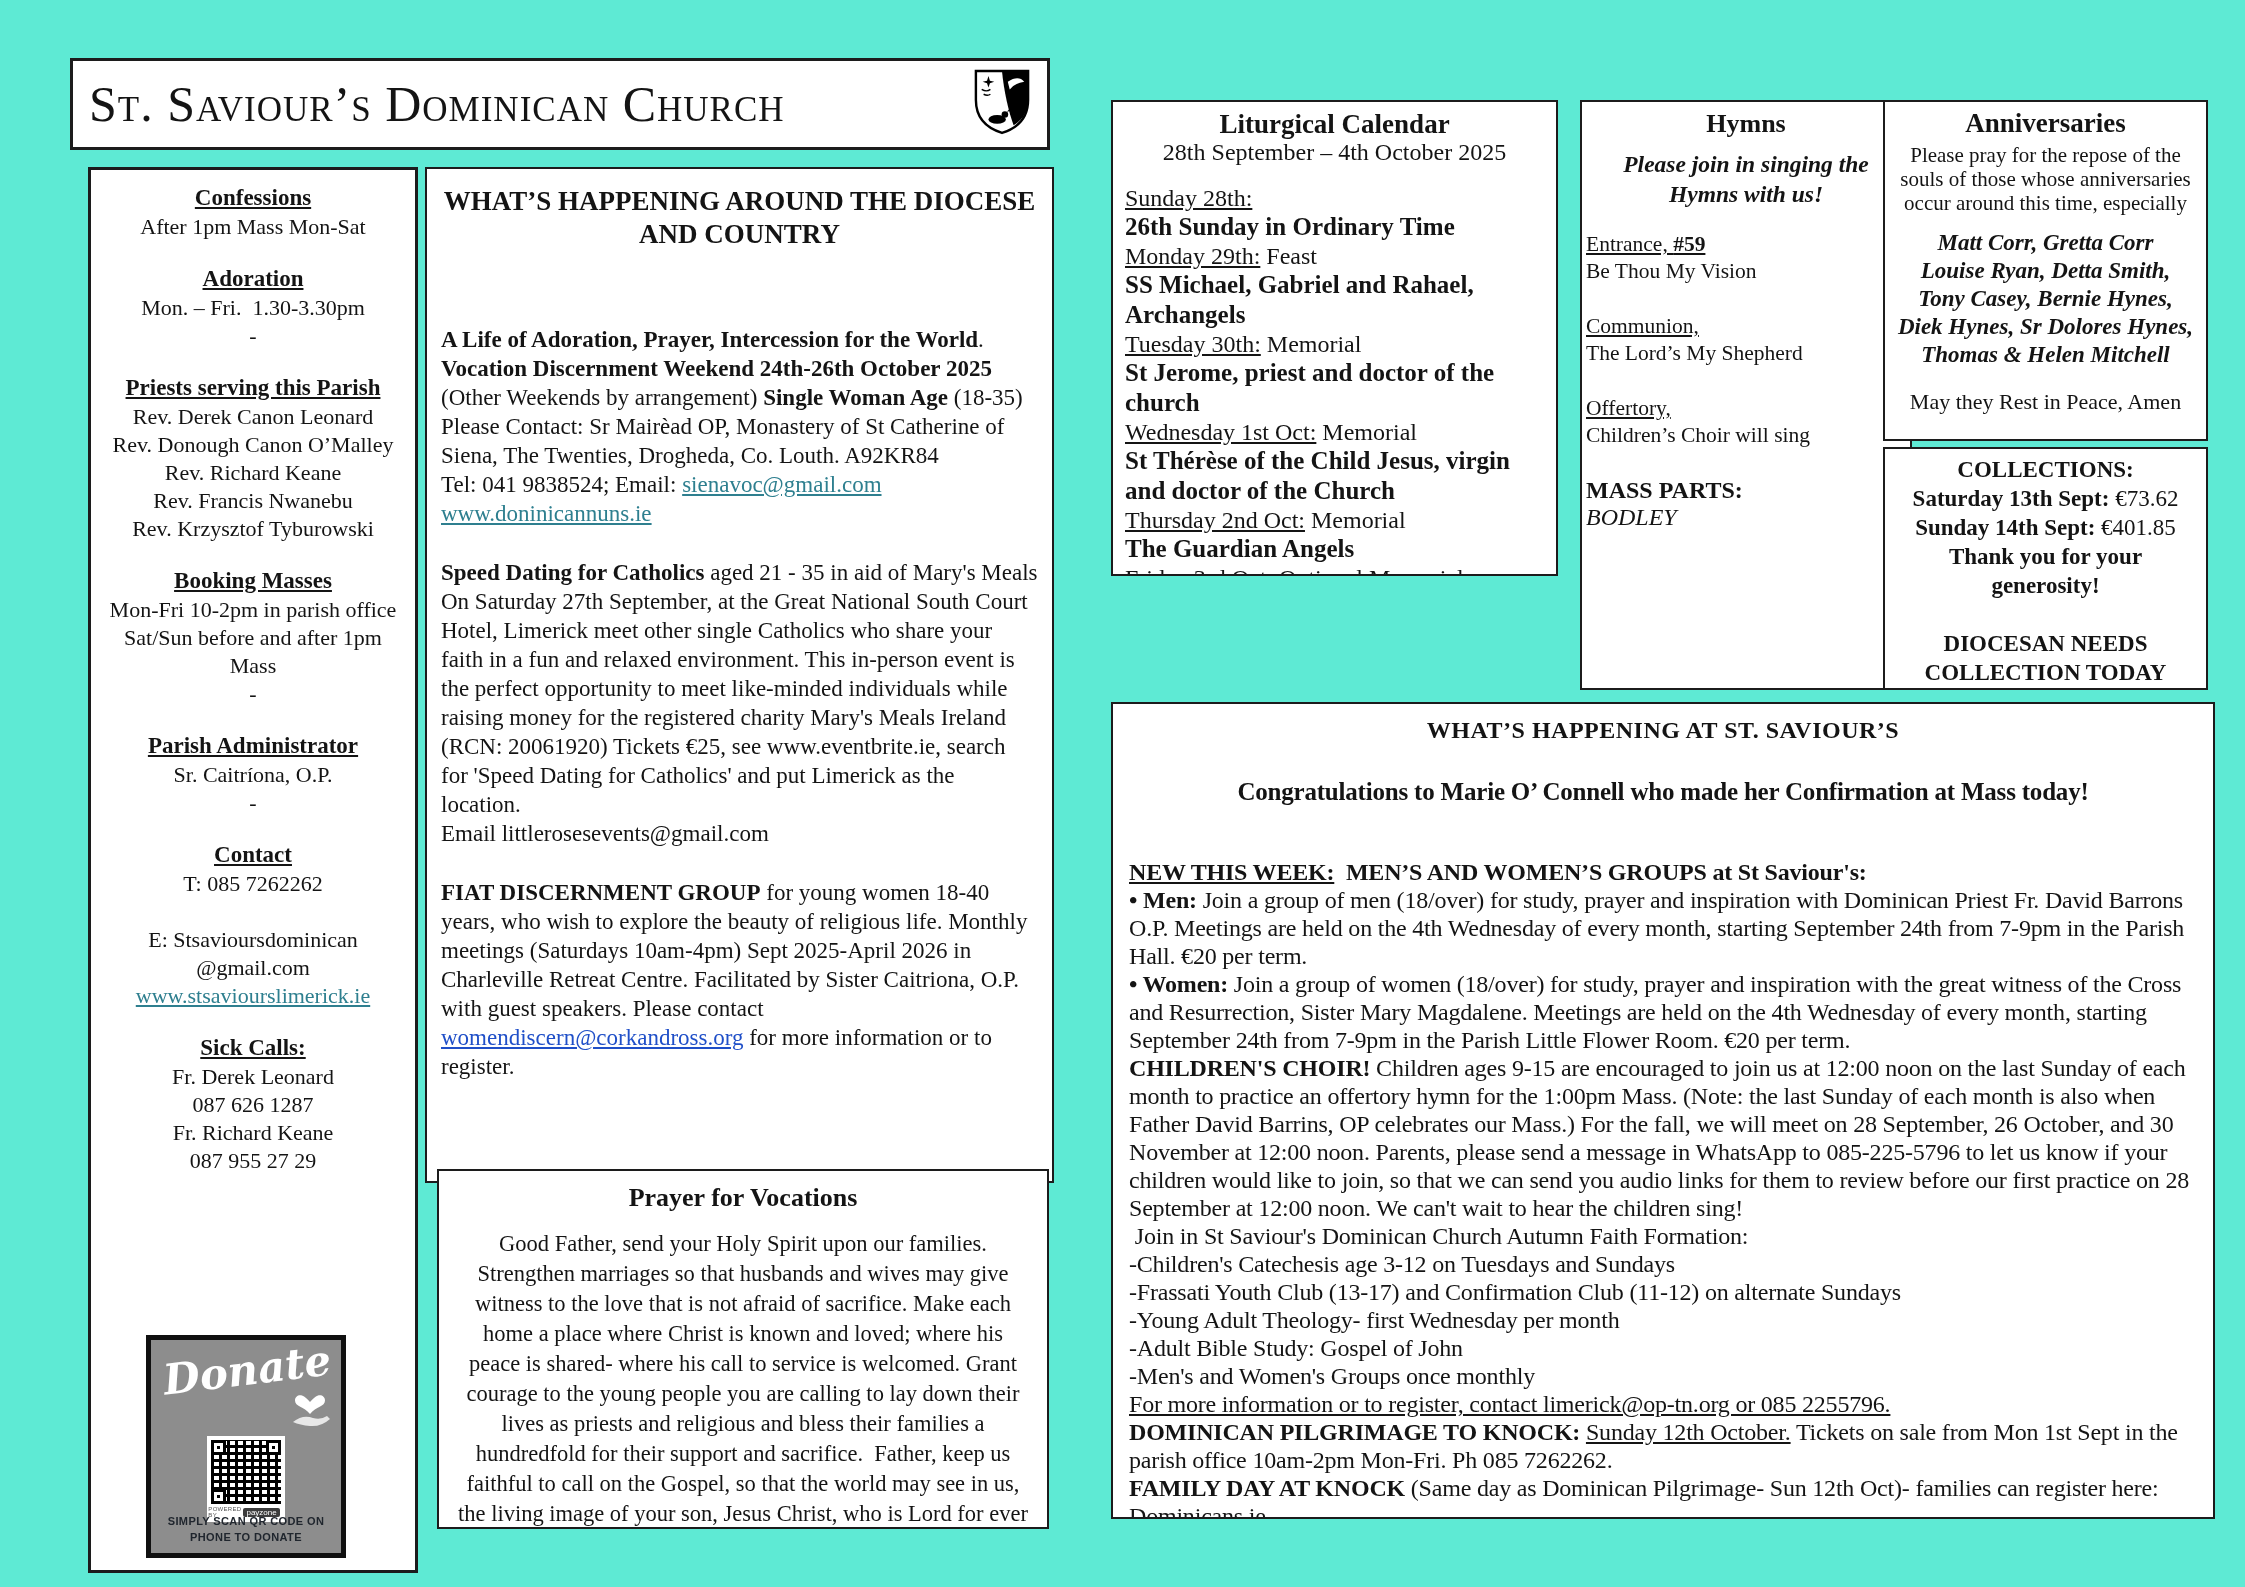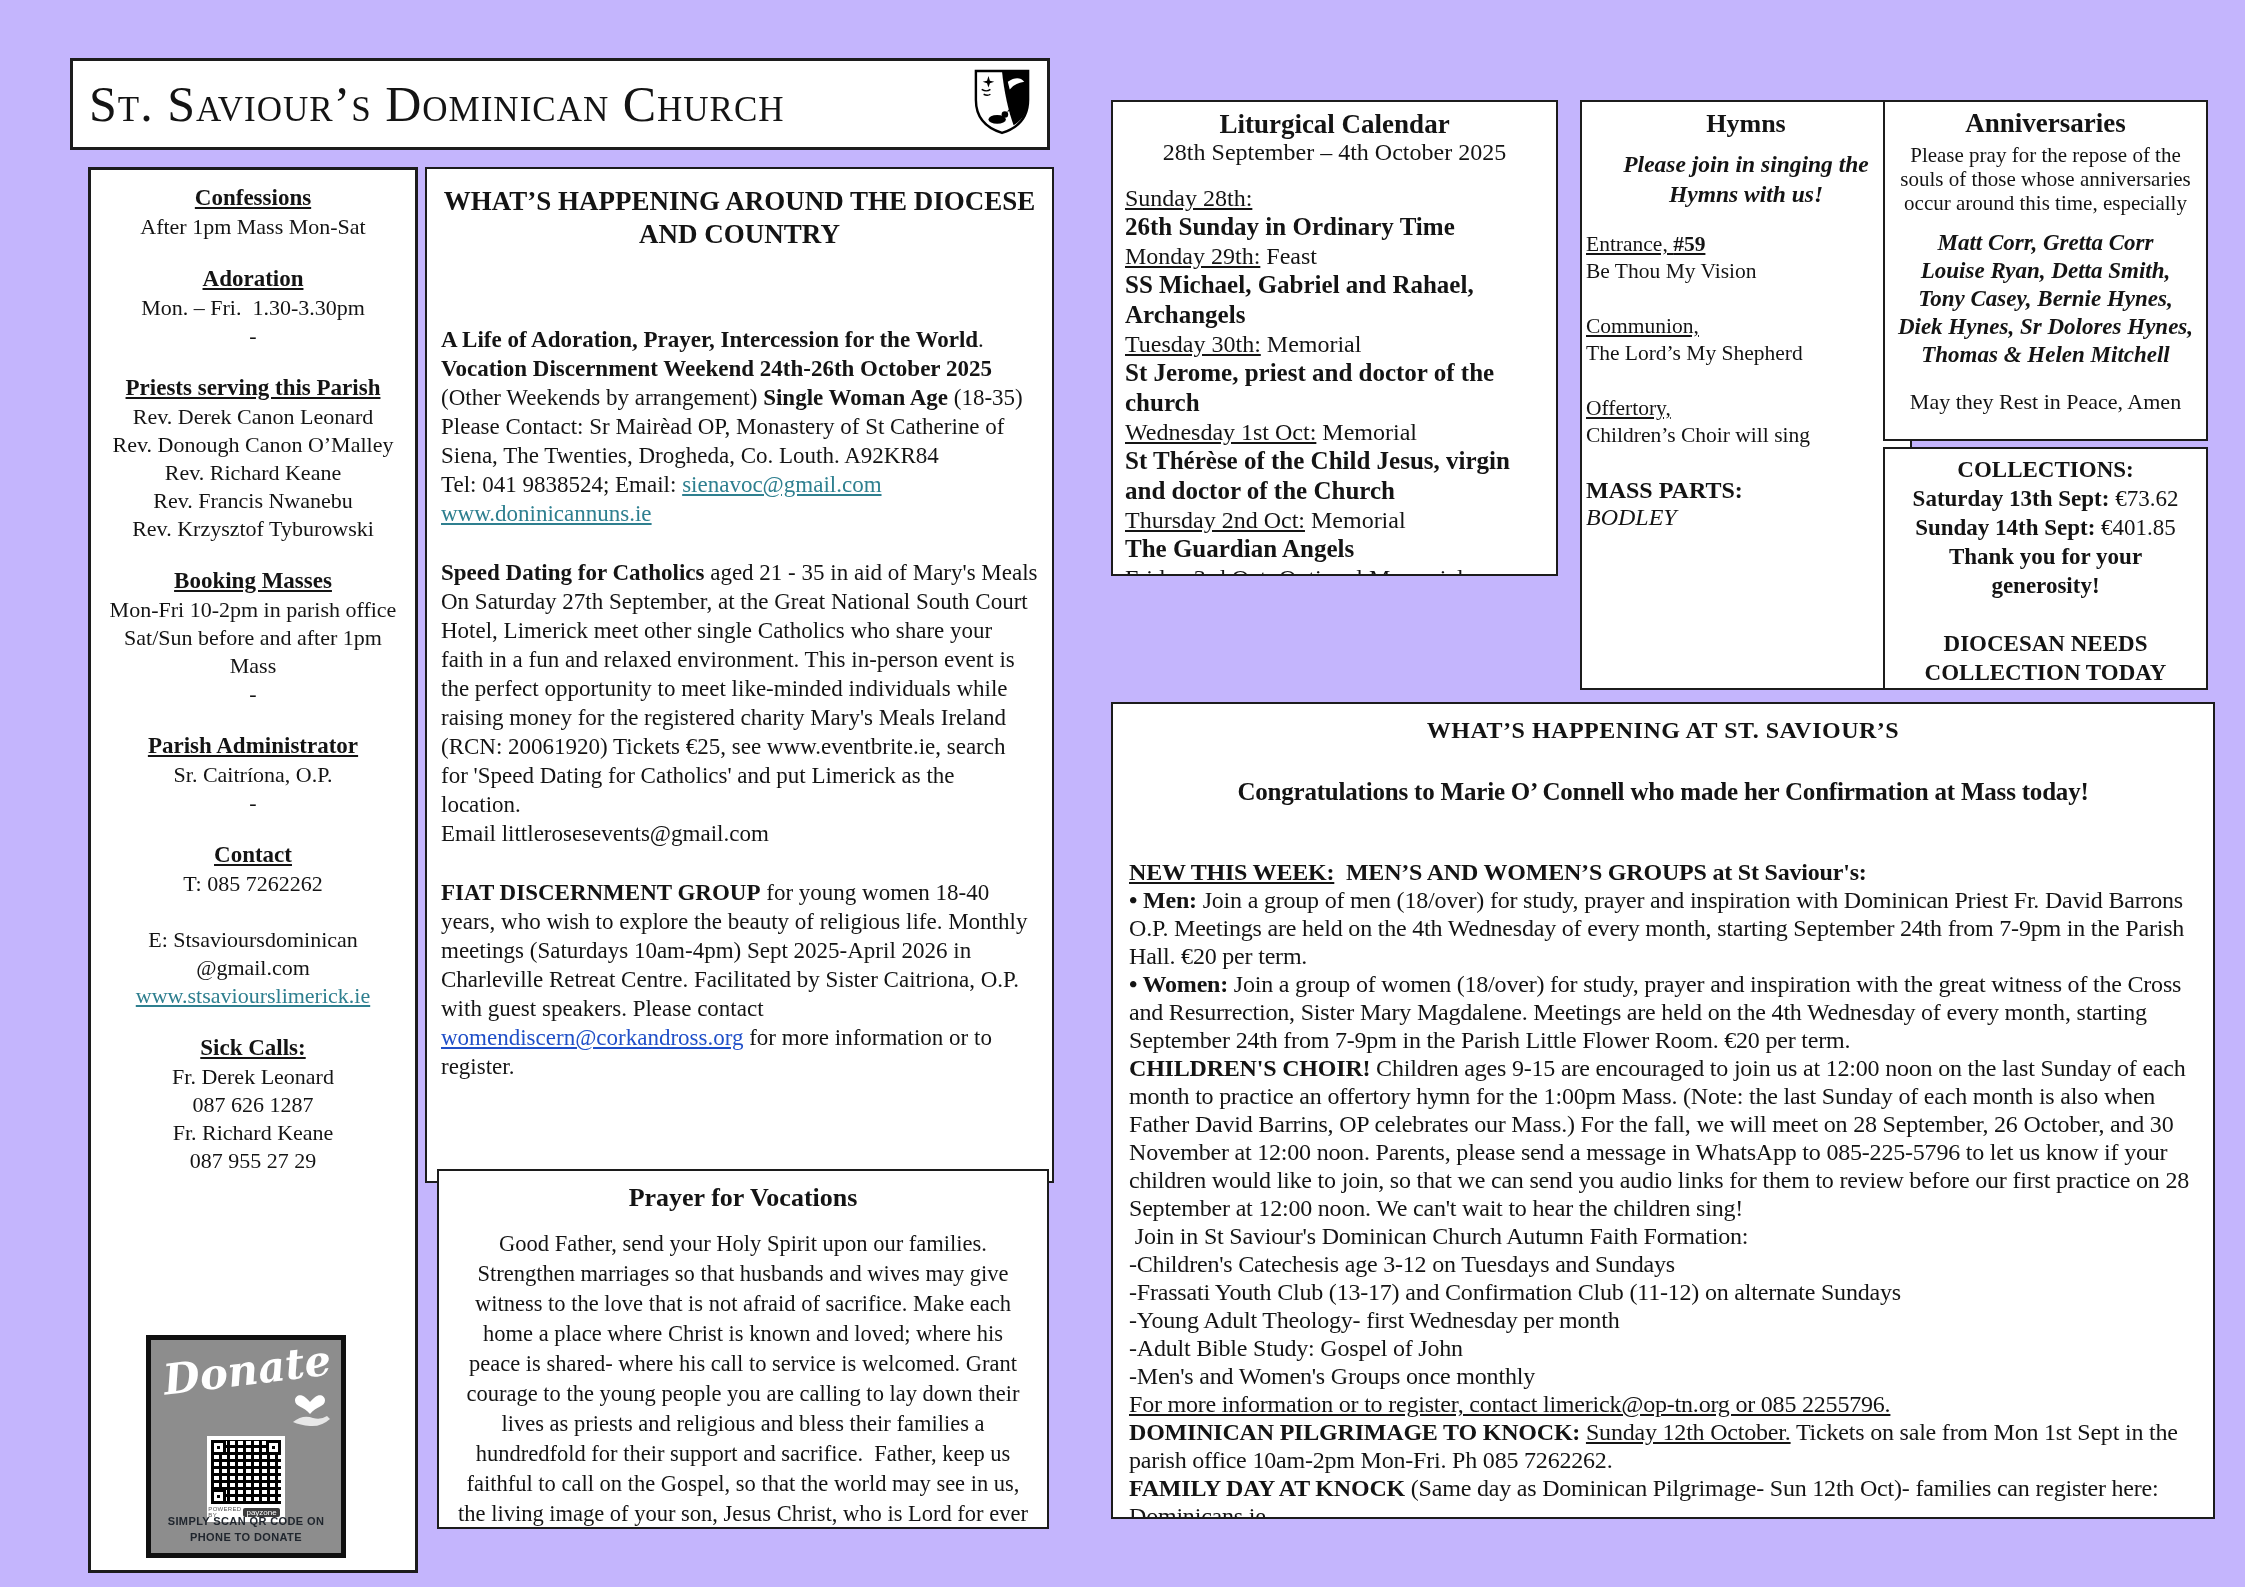--- a/index.html
+++ b/index.html
@@ -1,16 +1,16 @@
 <!DOCTYPE html>
 <html><head>
 <meta charset="utf-8">
 <style>
   html,body{margin:0;padding:0;background:#f3f3f3;}
-  .page{position:relative;width:2245px;height:1587px;background:#c4b5fd;
+  .page{position:relative;width:2245px;height:1587px;background:#5eead4;
         font-family:"Liberation Serif",serif;color:#141414;overflow:hidden;}
   .box{position:absolute;background:#fff;border:2px solid #1c1c1c;box-sizing:border-box;overflow:hidden;}
 
   
   .masthead{left:70px;top:58px;width:980px;height:92px;border-width:3px;
             display:flex;align-items:center;justify-content:space-between;padding:0 16px;}
   .church-title{font-variant:small-caps;font-weight:500;font-size:50px;letter-spacing:1px;margin:0;white-space:nowrap;}
   .crest{flex:0 0 auto;margin-left:8px;}
 
   

